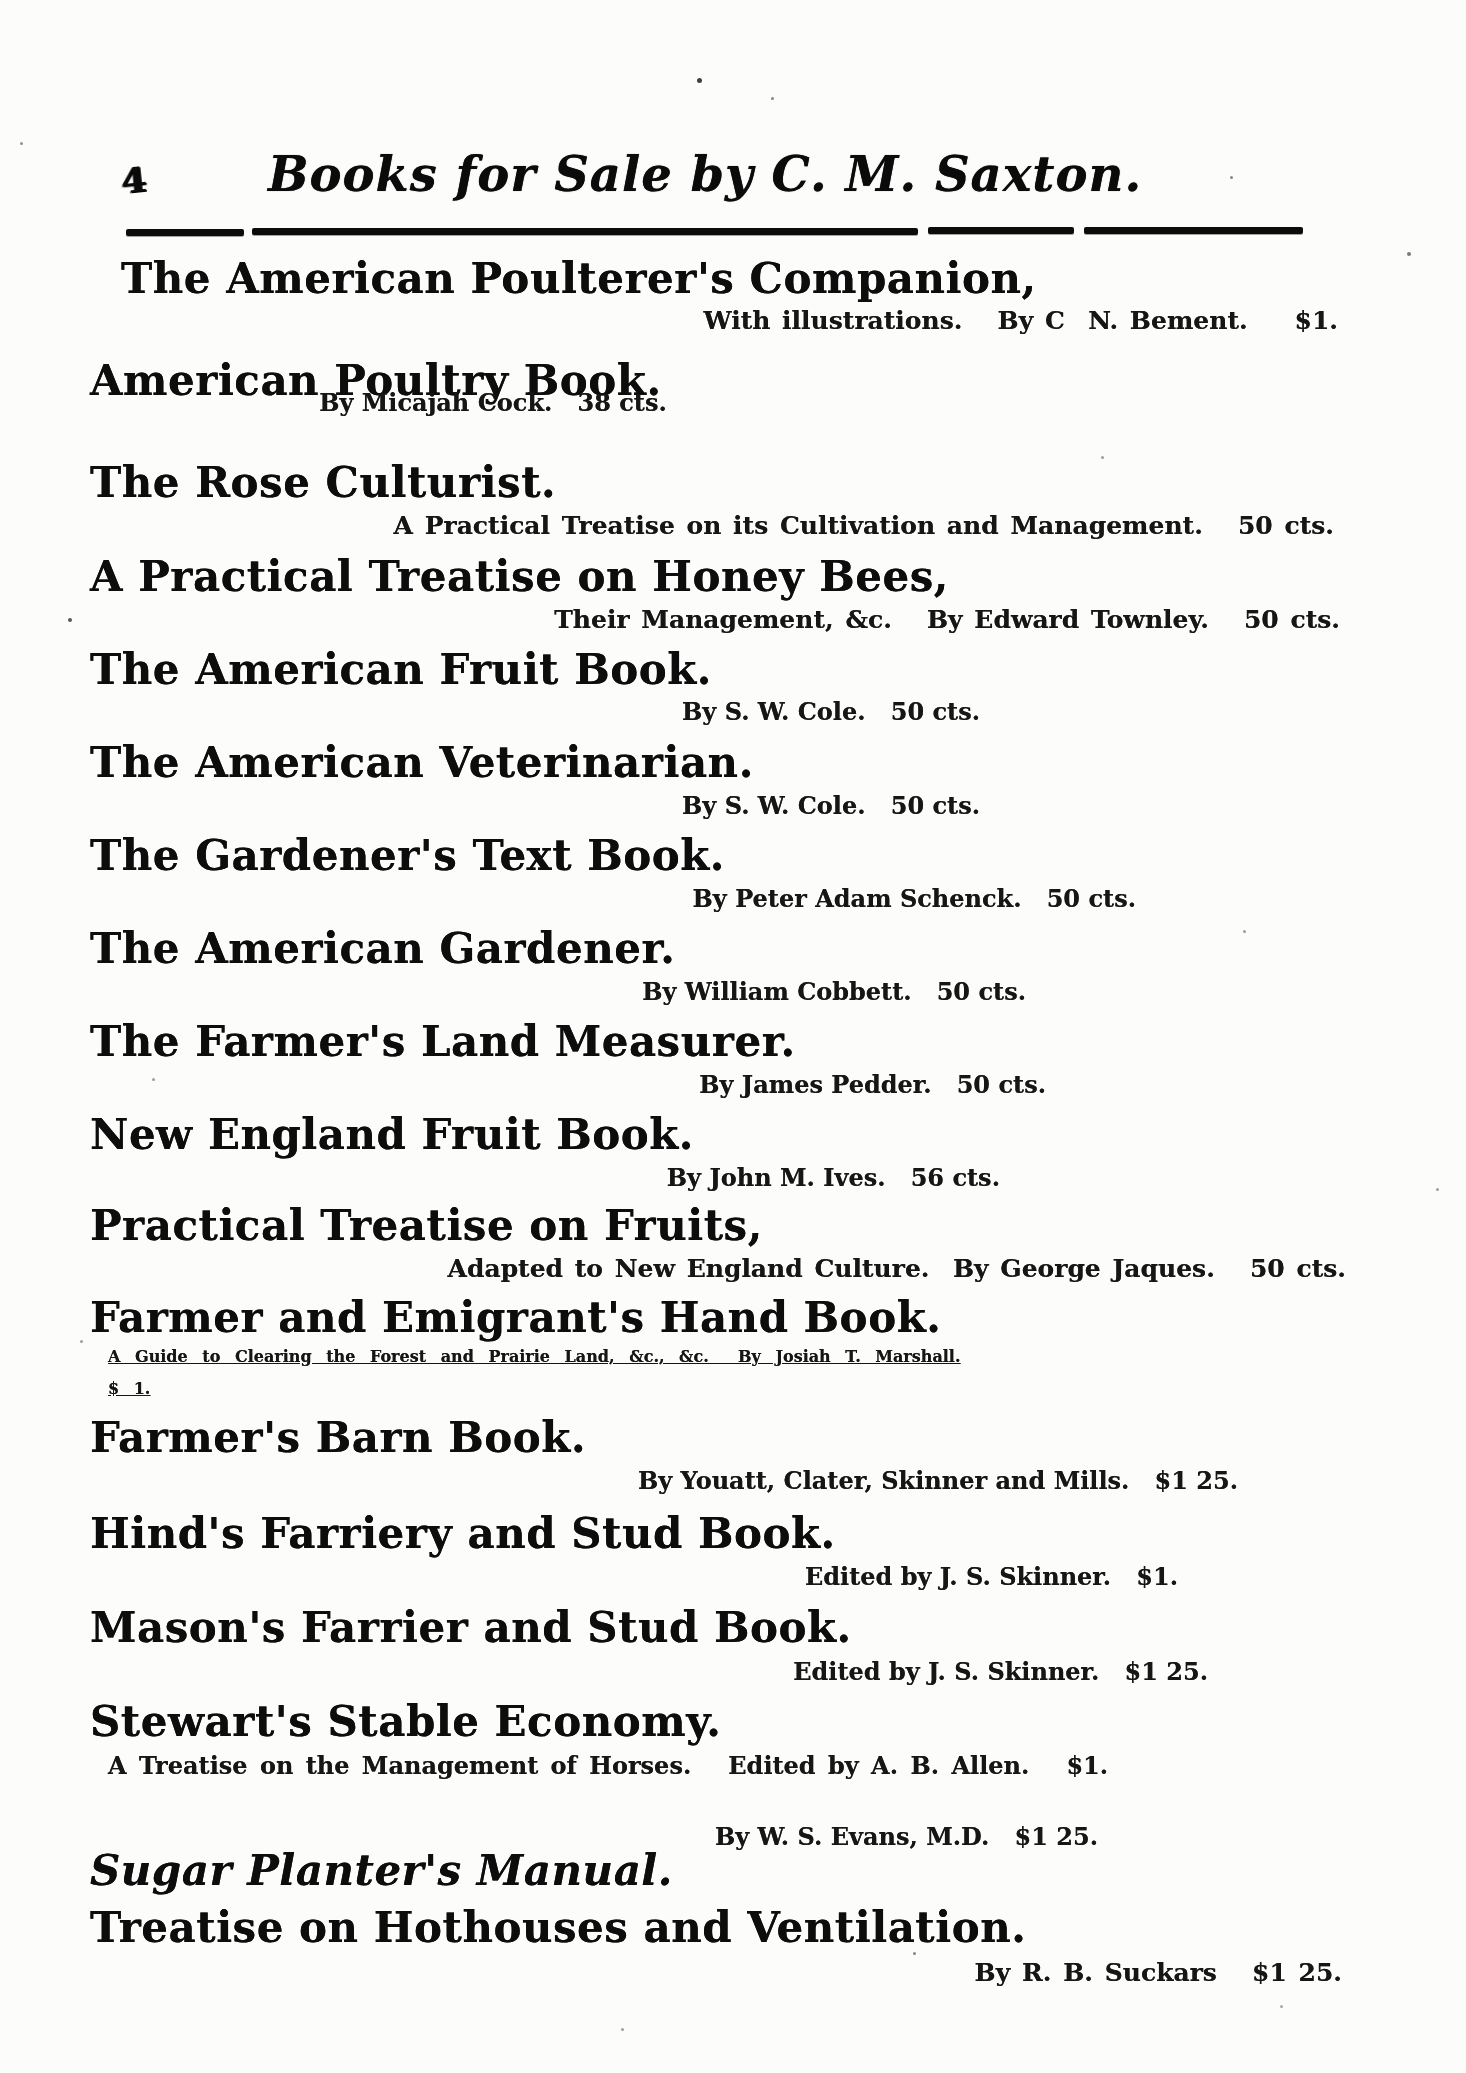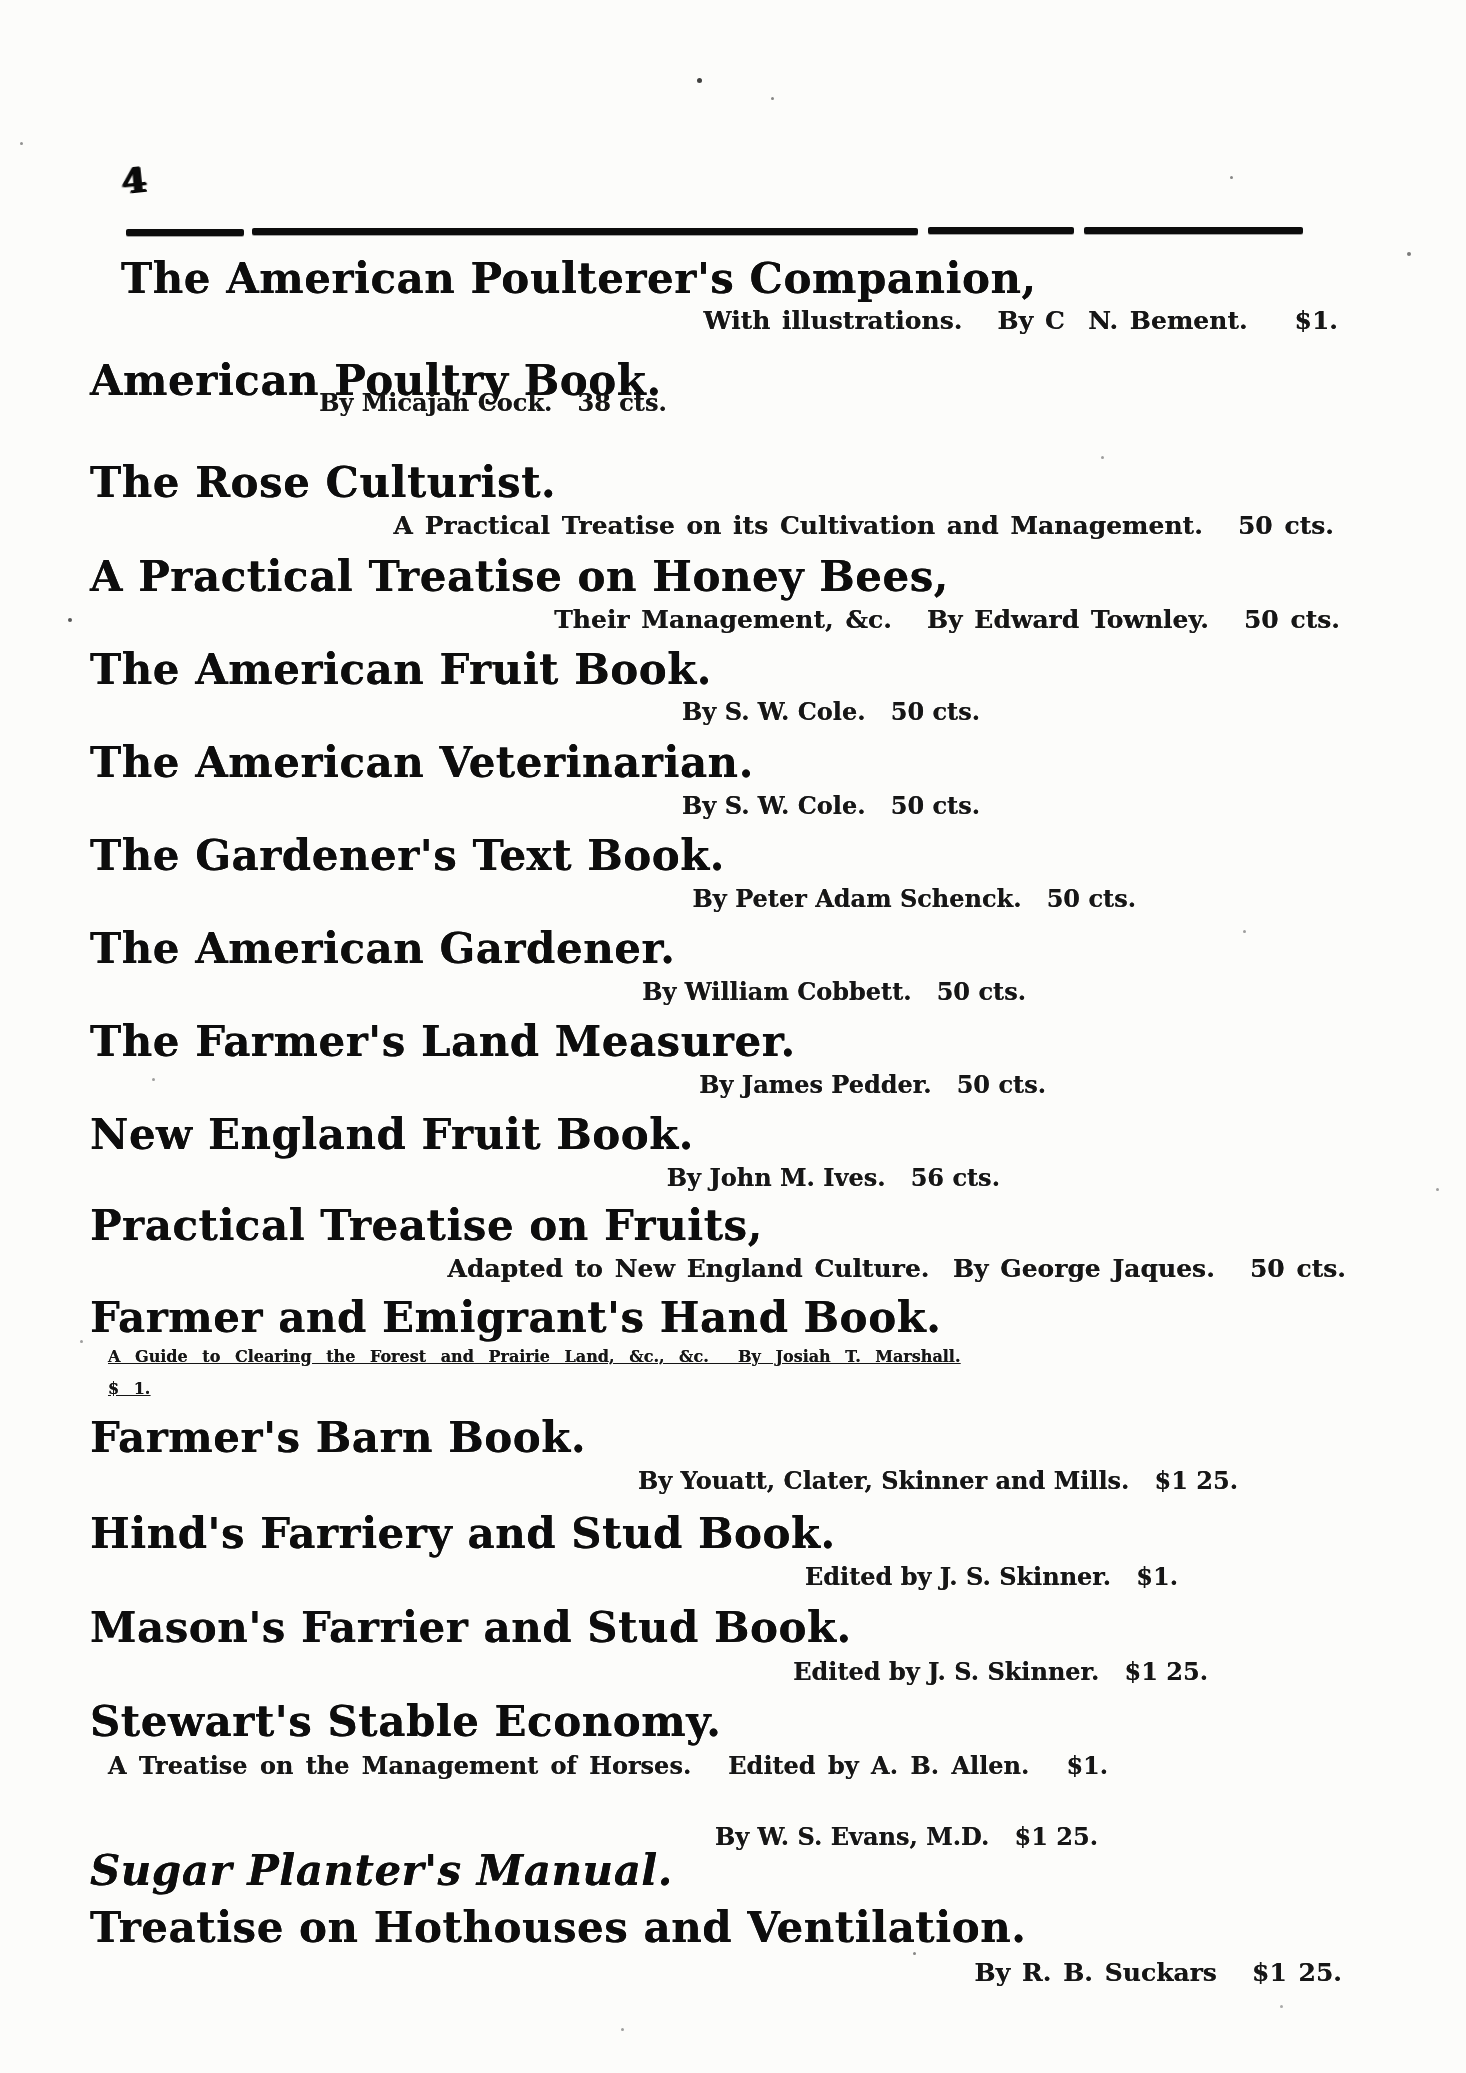--- a/index.html
+++ b/index.html
@@ -63,20 +63,21 @@
   .speck{
     position:absolute;background:#111;border-radius:50%;
   }
 </style>
 </head>
 <body>
 
 <div id="page">
 
   <div class="ornament">4</div>
+  <div class="header-title">Books for Sale by C. M. Saxton.</div>
 
   <div>
     <div class="rule-seg" style="left:126px;top:229px;width:118px;"></div>
     <div class="rule-seg" style="left:252px;top:228px;width:666px;"></div>
     <div class="rule-seg" style="left:928px;top:227px;width:146px;"></div>
     <div class="rule-seg" style="left:1084px;top:227px;width:219px;"></div>
   </div>
 
   <div>
     <div class="title" style="top:254px;margin-left:31px;">The American Poulterer's Companion,</div>

